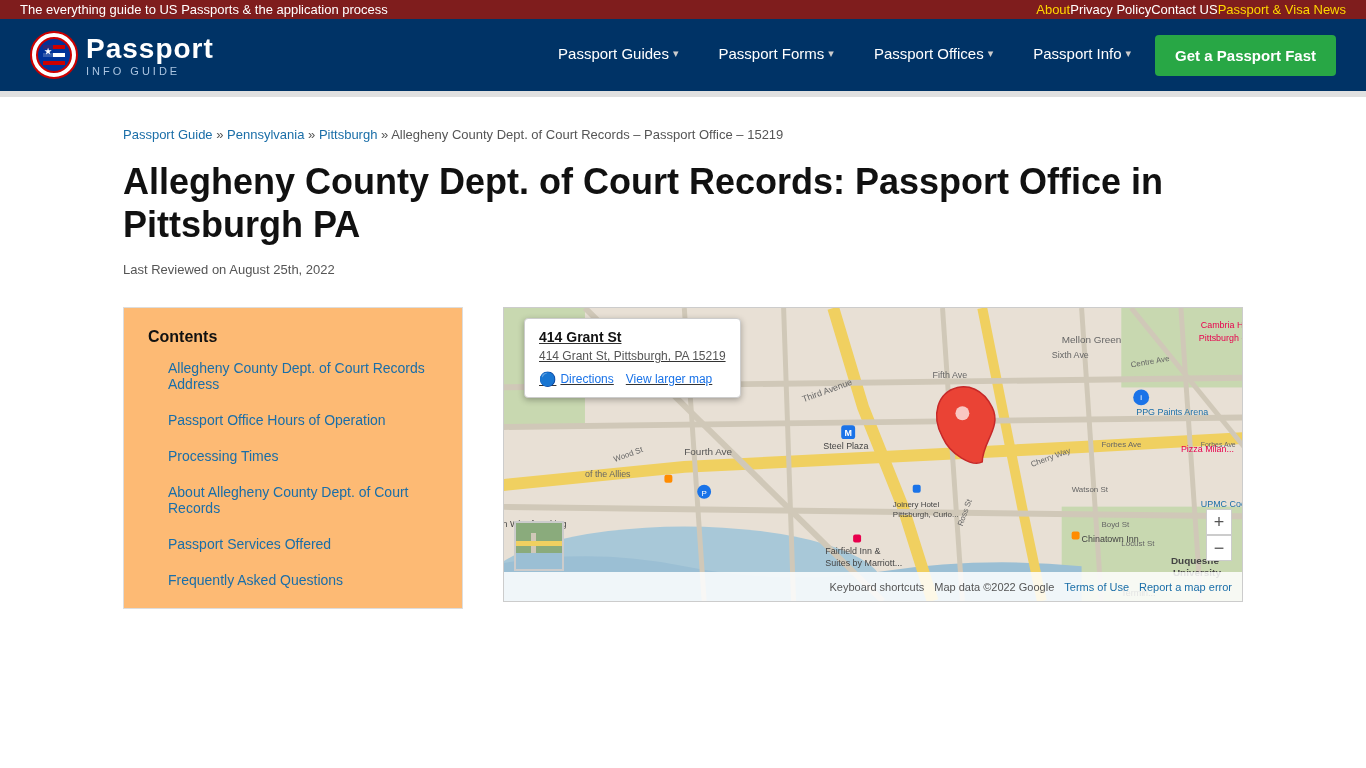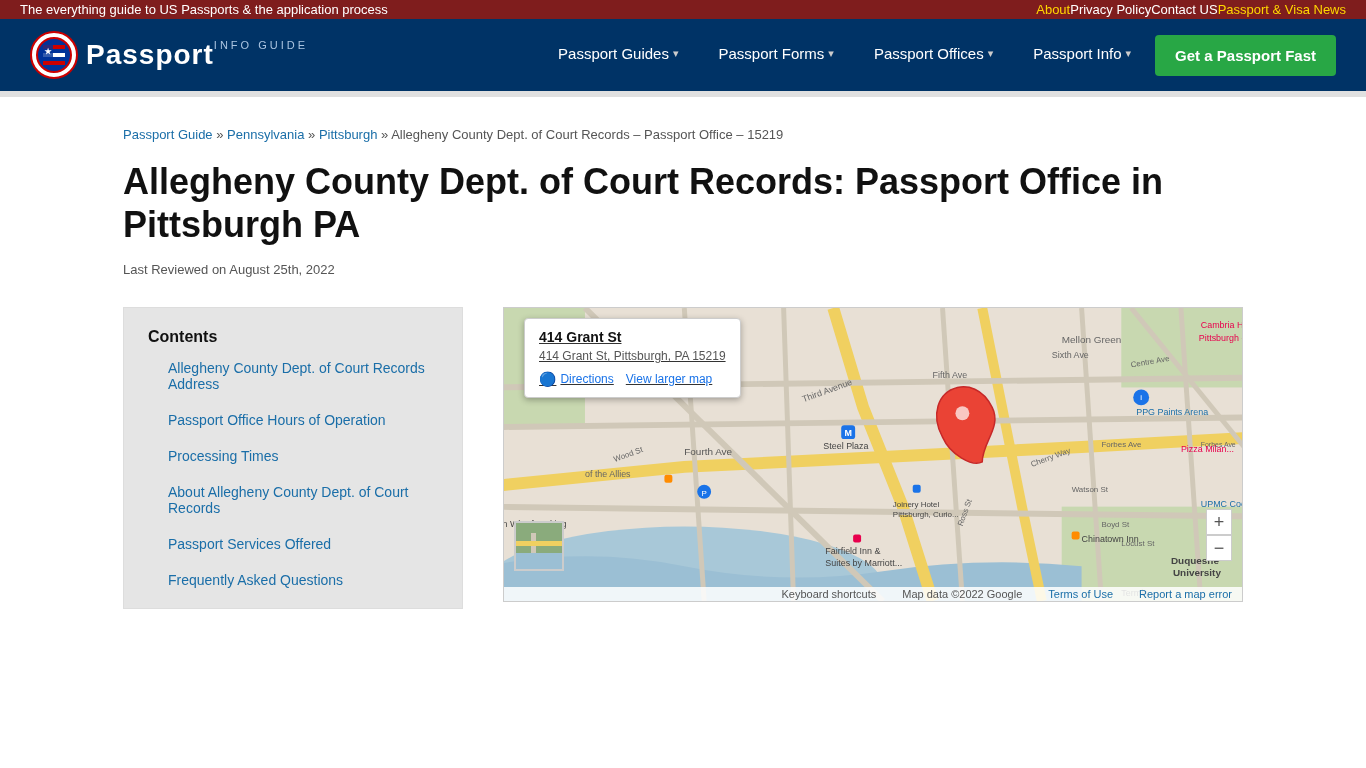--- a/index.html
+++ b/index.html
@@ -50,21 +50,21 @@
       display: flex;
       align-items: center;
       justify-content: center;
       font-size: 22px;
       font-weight: bold;
       color: #003366;
       border: 2px solid #cc0000;
     }
     .logo-text {
       display: flex;
-      flex-direction: row;
+      flex-direction: column;
     }
     .logo-passport {
       font-size: 28px;
       font-weight: bold;
       color: #fff;
       letter-spacing: 1px;
     }
     .logo-info-guide {
       font-size: 11px;
       color: #aac4e0;
@@ -139,21 +139,21 @@
     .main-layout {
       display: flex;
       gap: 40px;
       align-items: flex-start;
     }
 
     
     .contents-box {
       width: 340px;
       flex-shrink: 0;
-      background: #e5e5e5;
+      background: #fdba74;
       border: 1px solid #ddd;
       padding: 20px 24px;
     }
     .contents-title {
       font-size: 16px;
       font-weight: bold;
       color: #111;
       margin-bottom: 14px;
     }
     .contents-list {
@@ -243,29 +243,29 @@
       font-weight: bold;
       box-shadow: 0 1px 3px rgba(0,0,0,0.2);
       white-space: nowrap;
     }
     
     .map-bottom-bar {
       position: absolute;
       bottom: 0;
       left: 0;
       right: 0;
-      height: 14px;
+      height: 29px;
       background: rgba(255,255,255,0.85);
       display: flex;
       align-items: center;
       justify-content: flex-end;
       padding: 0 10px;
       font-size: 11px;
       color: #555;
-      gap: 26px;
+      gap: 10px;
       z-index: 10;
     }
     
     .zoom-controls {
       position: absolute;
       right: 10px;
       bottom: 40px;
       display: flex;
       flex-direction: column;
       z-index: 10;

